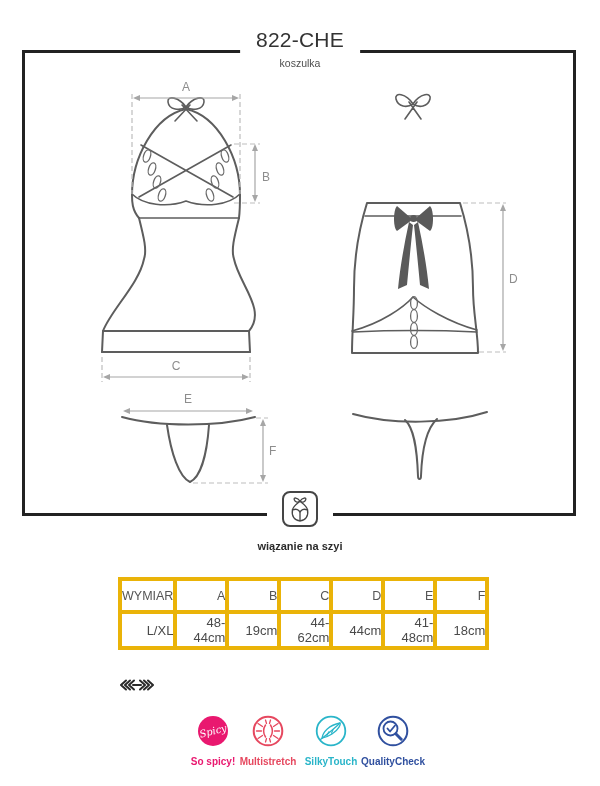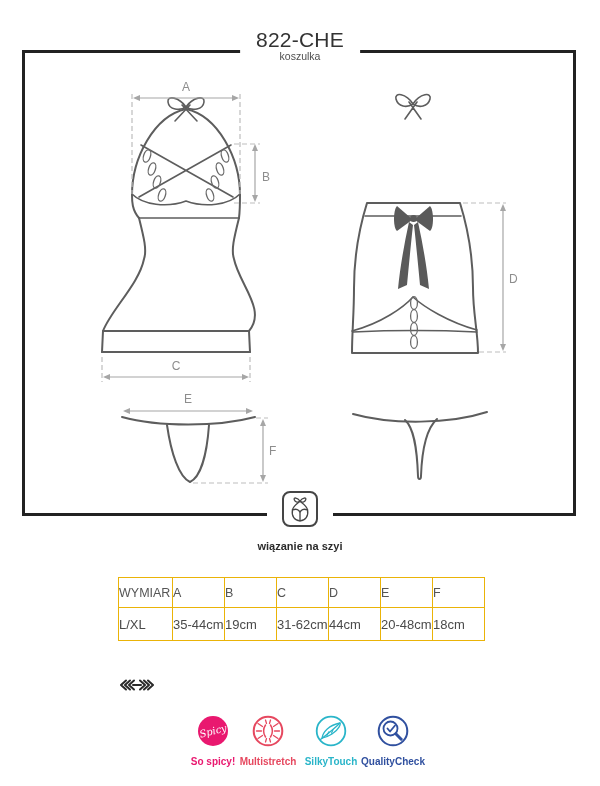--- a/index.html
+++ b/index.html
@@ -7,21 +7,21 @@
   #page{position:relative;width:600px;height:786px;background:#fff;}
 
   
   .diagram-box{position:absolute;left:22px;top:50px;width:554px;height:466px;
     box-sizing:border-box;border:3px solid #222;z-index:1;}
 
   
   .title-block{position:absolute;left:50%;top:26px;transform:translateX(-50%);
     background:#fff;padding:0 16px;height:30px;z-index:3;text-align:left;}
   .title{font-size:21px;font-weight:500;color:#333;letter-spacing:.2px;white-space:nowrap;line-height:28px;}
-  .subtitle{position:absolute;left:50%;top:50px;transform:translateX(-50%);
+  .subtitle{position:absolute;left:50%;top:57px;transform:translateX(-50%);
     font-size:10.5px;color:#4f4f4f;z-index:3;white-space:nowrap;}
 
   
   #diagram-svg{position:absolute;left:0;top:0;z-index:2;pointer-events:none;}
   .garment{stroke:#5d5d5d;stroke-width:2;fill:none;stroke-linecap:round;stroke-linejoin:round;}
   .garment-thin{stroke:#5d5d5d;stroke-width:1.6;fill:none;stroke-linecap:round;}
   .garment-fill{fill:#5a5a5a;stroke:none;}
   .chain{stroke:#6a6a6a;stroke-width:1.3;fill:none;}
   .measure{stroke:#a6a6a6;stroke-width:1.2;fill:none;}
   .mdash{stroke:#bdbdbd;stroke-width:1.2;fill:none;stroke-dasharray:5,3;}
@@ -31,21 +31,21 @@
   
   .neck-badge{position:absolute;left:50%;top:489px;transform:translateX(-50%);
     background:#fff;padding:2px 15px;z-index:3;}
   .neck-badge-frame{width:36px;height:36px;box-sizing:border-box;border:2px solid #454545;border-radius:8px;
     display:flex;align-items:center;justify-content:center;}
   .neck-label{position:absolute;left:50%;top:534px;transform:translateX(-50%);z-index:3;
     font-size:11px;font-weight:bold;color:#2b2b2b;white-space:nowrap;margin-top:6px;}
 
   
   .size-table{position:absolute;left:118px;top:577px;border-collapse:collapse;z-index:2;}
-  .size-table th,.size-table td{border:1px solid #eab308;text-align:left;vertical-align:middle;
+  .size-table th,.size-table td{border:4px solid #eab308;text-align:right;vertical-align:middle;
     font-weight:normal;color:#4a4a4a;padding:0;}
   .size-table th{height:29px;font-size:12.5px;color:#555;}
   .size-table td{height:32px;font-size:13px;}
   .col-dim{width:54px;} .col-val{width:52px;}
 
   
   .material-note{position:absolute;left:118px;top:678px;display:flex;align-items:center;gap:9px;z-index:2;}
   .material-text{font-size:13px;color:#333;}
   .stretch-icon{stroke:#2b2b2b;stroke-width:2;fill:none;stroke-linecap:round;}
 
@@ -220,25 +220,25 @@
       <th>WYMIAR</th>
       <th>A</th>
       <th>B</th>
       <th>C</th>
       <th>D</th>
       <th>E</th>
       <th>F</th>
     </tr>
     <tr>
       <td>L/XL</td>
-      <td>35-44cm</td>
+      <td>48-44cm</td>
       <td>19cm</td>
-      <td>31-62cm</td>
+      <td>44-62cm</td>
       <td>44cm</td>
-      <td>20-48cm</td>
+      <td>41-48cm</td>
       <td>18cm</td>
     </tr>
   </tbody>
     </table>
 
   <div class="material-note">
     <svg width="38" height="14" viewBox="0 0 38 14">
       <path class="stretch-icon" d="M3,7 L8,2.5 M3,7 L8,11.5 M7,7 L12,2.5 M7,7 L12,11.5 M11,7 L16,2.5 M11,7 L16,11.5
         M15,7 H23
         M35,7 L30,2.5 M35,7 L30,11.5 M31,7 L26,2.5 M31,7 L26,11.5 M27,7 L22,2.5 M27,7 L22,11.5"></path>

